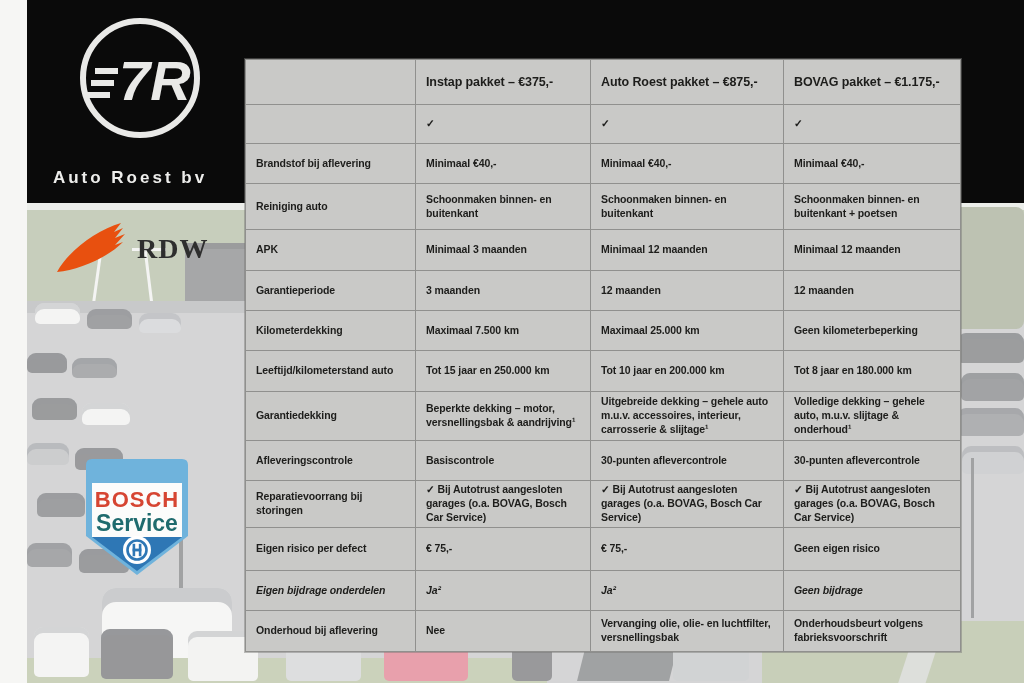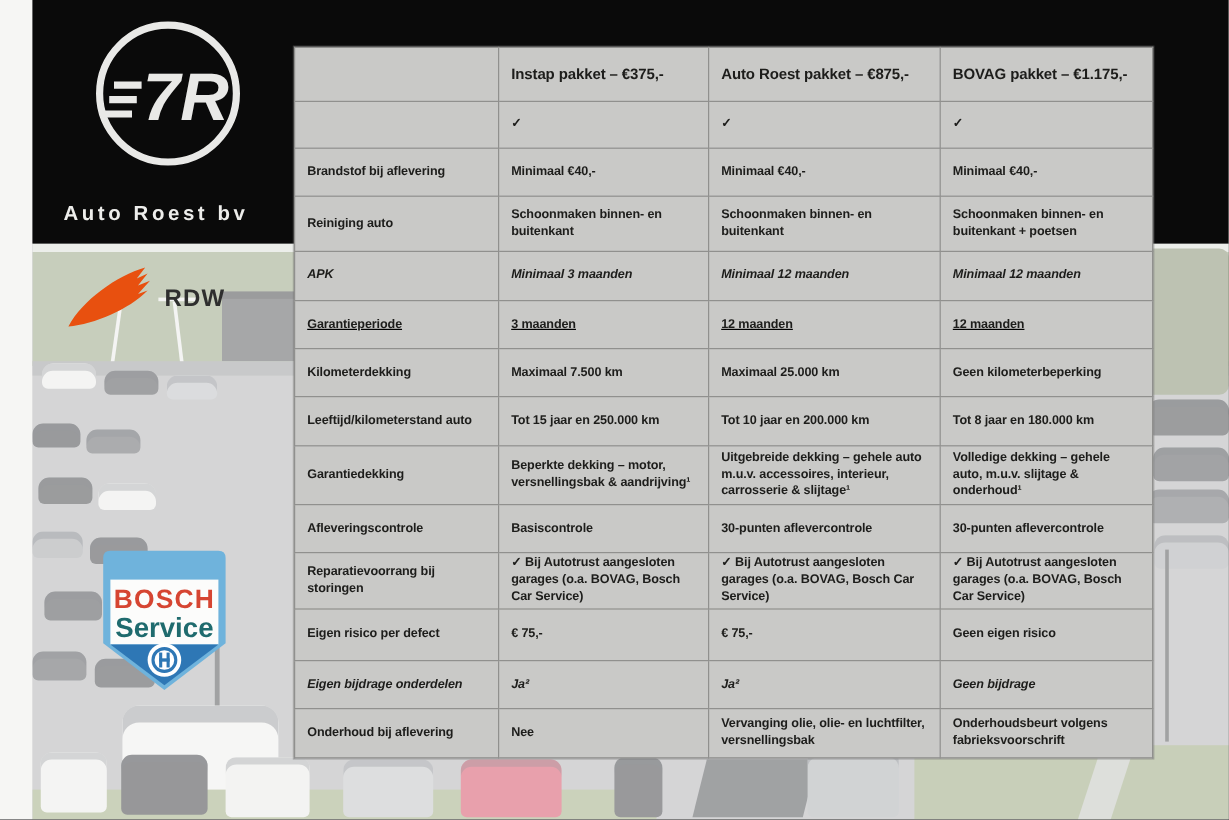--- a/index.html
+++ b/index.html
@@ -15,52 +15,52 @@
   
   .left-strip{position:absolute;left:0;top:0;width:27px;height:683px;background:#f6f6f4;z-index:2;}
   .top-band{position:absolute;left:27px;top:0;width:997px;height:203px;background:#0a0a0a;z-index:2;}
   
   .brand{position:absolute;left:21px;top:0;width:218px;height:203px;z-index:3;color:#ededeb;}
   .brand svg{position:absolute;left:52px;top:13px;}
   .brand-name{position:absolute;left:0;top:168px;width:218px;text-align:center;
     font-size:17px;font-weight:bold;letter-spacing:3px;white-space:nowrap;}
   
   .rdw{position:absolute;left:55px;top:218px;width:170px;height:62px;z-index:5;display:flex;align-items:center;}
-  .rdw-word{font-family:Liberation Sans, sans-serif;font-size:20px;font-weight:600;color:#2e2e2e;letter-spacing:1px;margin-left:-4px;}
+  .rdw-word{font-family:Liberation Serif, serif;font-size:28px;font-weight:600;color:#2e2e2e;letter-spacing:1px;margin-left:-4px;}
   
   .bovag{position:absolute;left:95px;top:300px;width:90px;height:130px;z-index:5;background:#fff;
     padding:6px;box-sizing:border-box;display:flex;flex-direction:column;}
   .bovag-top{flex:1.5;background:#0d0d0d;display:flex;align-items:center;justify-content:center;}
   .bovag-bottom{flex:1;background:var(--bovag-yellow,#eec63d);display:flex;align-items:center;justify-content:center;
     font-weight:800;font-size:19px;color:#0d0d0d;letter-spacing:0;transform-origin:center;}
   .bovag-bottom span{transform:scaleX(.82) scaleY(1.15);display:inline-block;}
   
   .bosch{position:absolute;left:82px;top:458px;width:110px;height:120px;z-index:5;}
   .bosch text{font-family:"Liberation Sans",sans-serif;font-weight:bold;}
   
   table.pkg{
-    position:absolute;left:245px;top:39px;width:715px;height:592px;z-index:4;
+    position:absolute;left:245px;top:59px;width:715px;height:592px;z-index:4;
     border-collapse:collapse;table-layout:fixed;background:var(--table-bg,#c9c9c7);
     outline:1px solid #77777578;
   }
   table.pkg th,table.pkg td{
     border:1px solid var(--table-border,#90908e);
     padding:2px 9px 2px 10px;vertical-align:middle;text-align:left;
     color:var(--table-text,#1d1d1b);font-weight:bold;
     font-size:10.5px;line-height:1.32;letter-spacing:-.1px;
     overflow:hidden;
   }
   table.pkg thead th{font-size:12.5px;}
   
   thead tr{height:45px;}
   tbody tr:nth-child(1){height:39px;}
   tbody tr:nth-child(2){height:40px;}
   tbody tr:nth-child(3){height:46px;}
-  tbody tr:nth-child(4){height:41px;font-style:italic;}
-  tbody tr:nth-child(5){height:40px;text-decoration:underline;}
+  tbody tr:nth-child(4){height:41px;}
+  tbody tr:nth-child(5){height:40px;}
   tbody tr:nth-child(6){height:40px;}
   tbody tr:nth-child(7){height:41px;padding-left:48px;}
   tbody tr:nth-child(8){height:49px;}
   tbody tr:nth-child(9){height:40px;}
   tbody tr:nth-child(10){height:47px;}
   tbody tr:nth-child(11){height:43px;}
   tbody tr:nth-child(12){height:40px;font-style:italic;}
   tbody tr:nth-child(13){height:41px;}
 </style>
 </head>

